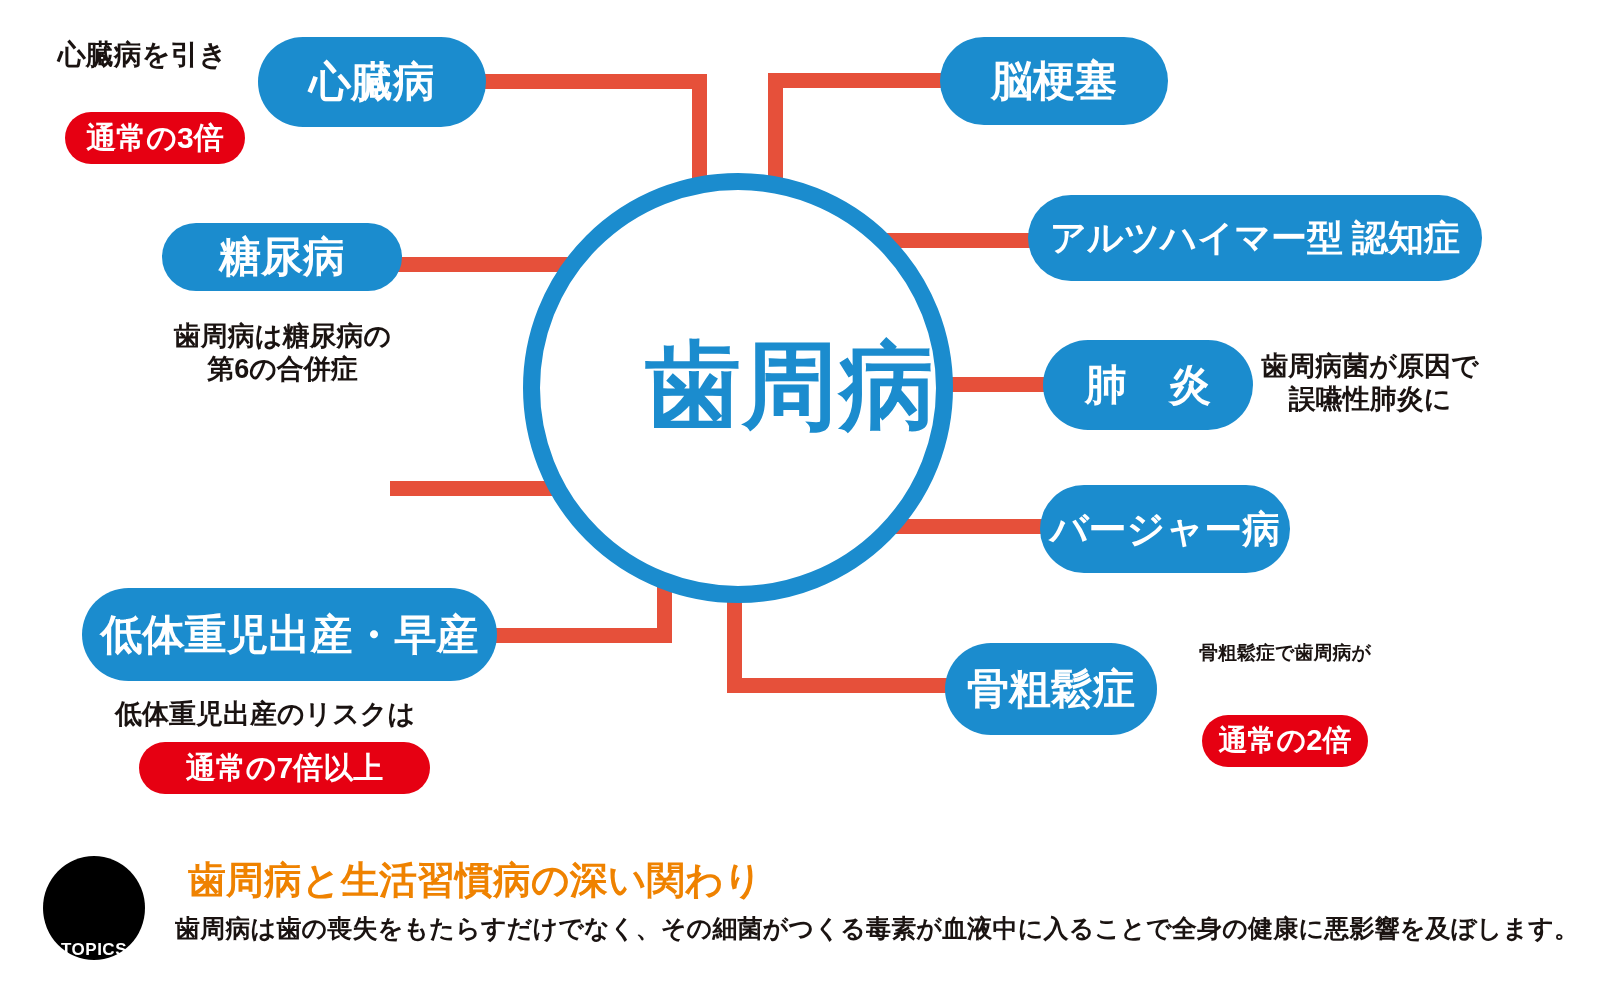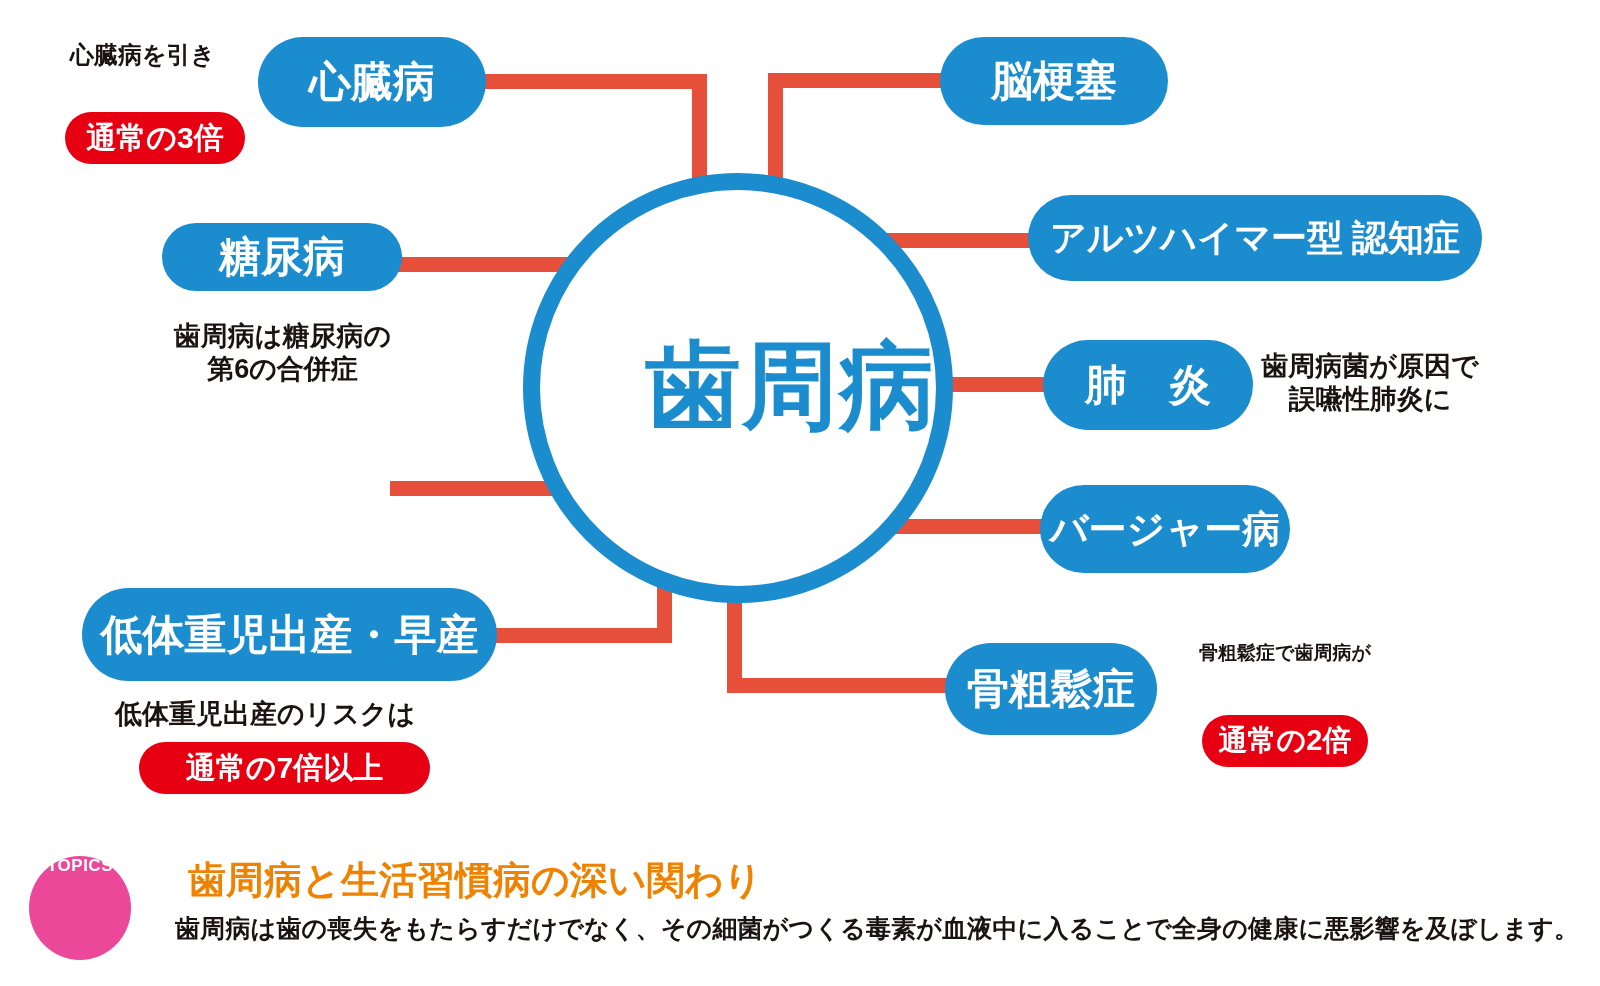--- a/index.html
+++ b/index.html
@@ -31,22 +31,22 @@
     font-weight:bold;white-space:nowrap;
   }
   
   .badge{
     position:absolute;z-index:4;background:#e60012;border-radius:999px;
     display:flex;align-items:center;justify-content:center;
     color:#ffffff;font-weight:bold;white-space:nowrap;
   }
   
   .topics-circle{
-    position:absolute;left:29px;top:856px;width:102px;height:104px;border-radius:50%;
-    background:#ec4899;z-index:4;display:flex;align-items:flex-start;justify-content:center;
+    position:absolute;left:43px;top:856px;width:102px;height:104px;border-radius:50%;
+    background:#000000;z-index:4;display:flex;align-items:flex-end;justify-content:center;
     color:#ffffff;font-weight:bold;font-size:17px;letter-spacing:0.5px;
   }
   .topics-heading{
     position:absolute;left:175px;top:855px;z-index:4;color:#ef8200;
     font-size:38px;font-weight:bold;white-space:nowrap;margin-left:13px;
   }
   .topics-body{
     position:absolute;left:175px;top:912px;z-index:4;color:#1a1311;
     font-size:25px;font-weight:bold;letter-spacing:0.2px;white-space:nowrap;
   }
@@ -92,21 +92,21 @@
   <div class="pill" style="left:1043px;top:340px;width:210px;height:90px;font-size:42px;">
       <span>肺　炎</span>
     </div>
   <div class="pill" style="left:1040px;top:485px;width:250px;height:88px;font-size:38px;">
       <span>バージャー病</span>
     </div>
   <div class="pill" style="left:945px;top:643px;width:212px;height:92px;font-size:42px;">
       <span>骨粗鬆症</span>
     </div>
 
-  <div class="note" style="left:35px;top:38px;width:215px;font-size:24px;line-height:34px;">
+  <div class="note" style="left:35px;top:38px;width:215px;font-size:28px;line-height:34px;">
     <div>心臓病を引き</div>
   </div>
   <div class="badge" style="left:65px;top:112px;width:180px;height:52px;font-size:30px;">
     <span>通常の3倍</span>
   </div>
 
   <div class="note" style="left:150px;top:320px;width:265px;font-size:27px;line-height:33px;">
     <div>歯周病は糖尿病の</div>
     <div>第6の合併症</div>
   </div>

